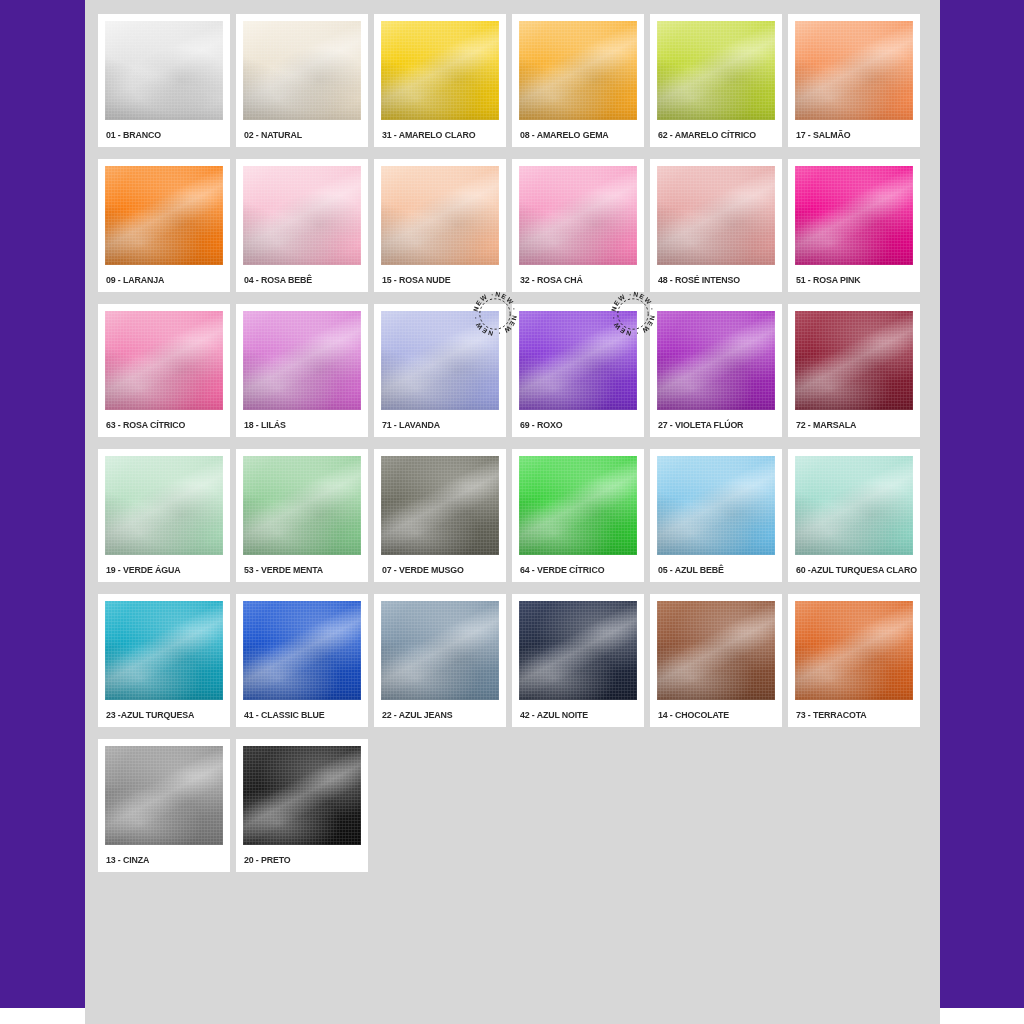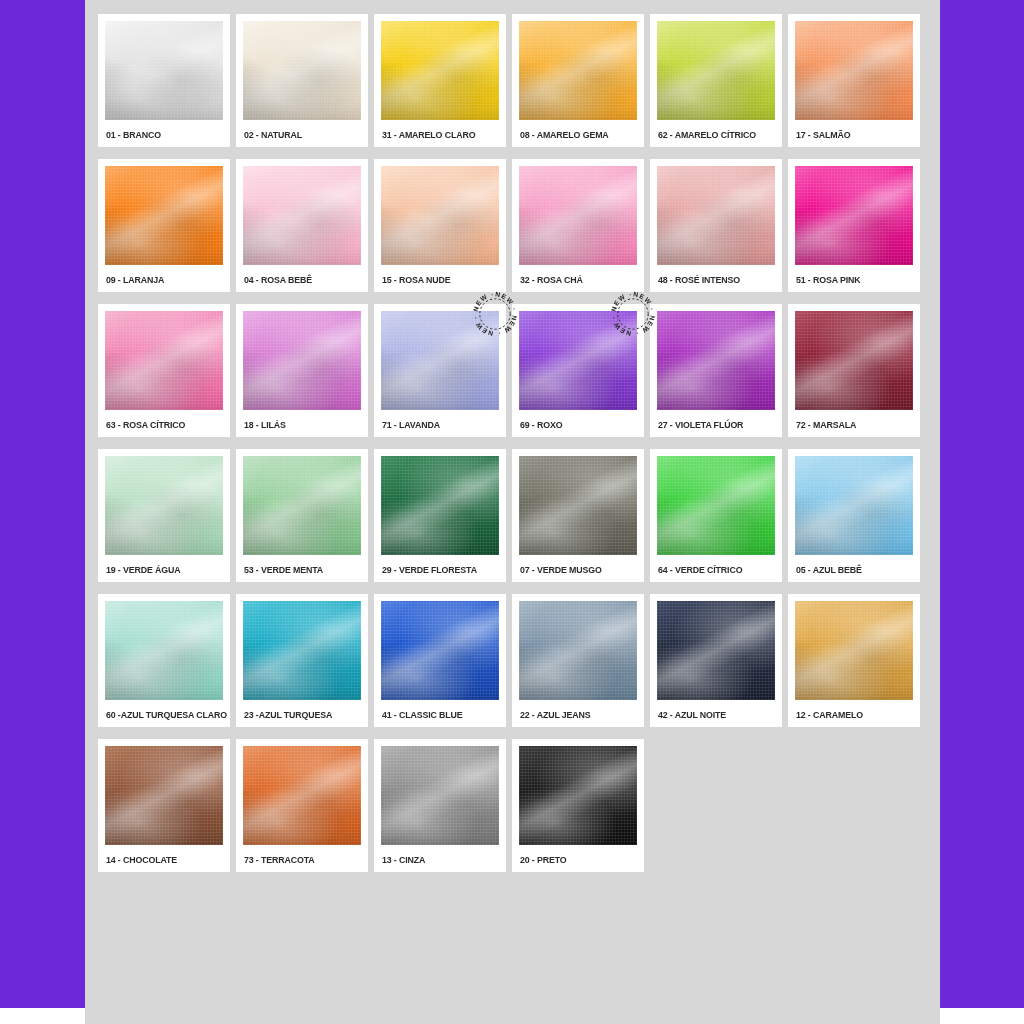--- a/index.html
+++ b/index.html
@@ -10,21 +10,21 @@
     height: 1024px;
     background: #ffffff;
     font-family: "Liberation Sans", "DejaVu Sans", sans-serif;
     overflow: hidden;
   }
 
   #catalog-root {
     position: relative;
     width: 1024px;
     height: 1008px;
-    background: #6d28d9;
+    background: #4c1d95;
   }
 
   
   #swatch-panel {
     position: absolute;
     left: 85px;
     top: 0px;
     width: 855px;
     height: 1024px;
     background: #d7d7d7;
@@ -316,29 +316,20 @@
         <div class="swatch-card">
           <div class="swatch-img" style="background: linear-gradient(158deg, rgb(191, 226, 195) 0%, rgb(149, 207, 155) 34%, rgb(149, 207, 155) 62%, rgb(114, 185, 124) 100%);">
             <div class="fold-a"></div>
             <div class="fold-b"></div>
             <div class="fold-c"></div>
             <div class="weave"></div>
           </div>
           <div class="swatch-label">53 - VERDE MENTA</div>
         </div>
         <div class="swatch-card">
-          <div class="swatch-img" style="background: linear-gradient(158deg, rgb(60, 141, 94) 0%, rgb(28, 107, 63) 34%, rgb(28, 107, 63) 62%, rgb(14, 78, 44) 100%);">
-            <div class="fold-a"></div>
-            <div class="fold-b"></div>
-            <div class="fold-c"></div>
-            <div class="weave"></div>
-          </div>
-          <div class="swatch-label">29 - VERDE FLORESTA</div>
-        </div>
-        <div class="swatch-card">
           <div class="swatch-img" style="background: linear-gradient(158deg, rgb(147, 147, 138) 0%, rgb(111, 111, 99) 34%, rgb(111, 111, 99) 62%, rgb(86, 86, 76) 100%);">
             <div class="fold-a"></div>
             <div class="fold-b"></div>
             <div class="fold-c"></div>
             <div class="weave"></div>
           </div>
           <div class="swatch-label">07 - VERDE MUSGO</div>
         </div>
         <div class="swatch-card">
           <div class="swatch-img" style="background: linear-gradient(158deg, rgb(121, 228, 123) 0%, rgb(61, 209, 63) 34%, rgb(61, 209, 63) 62%, rgb(35, 181, 38) 100%);">
@@ -395,29 +386,20 @@
           <div class="swatch-label">22 - AZUL JEANS</div>
         </div>
         <div class="swatch-card">
           <div class="swatch-img" style="background: linear-gradient(158deg, rgb(61, 71, 99) 0%, rgb(35, 44, 66) 34%, rgb(35, 44, 66) 62%, rgb(20, 26, 43) 100%);">
             <div class="fold-a"></div>
             <div class="fold-b"></div>
             <div class="fold-c"></div>
             <div class="weave"></div>
           </div>
           <div class="swatch-label">42 - AZUL NOITE</div>
-        </div>
-        <div class="swatch-card">
-          <div class="swatch-img" style="background: linear-gradient(158deg, rgb(236, 196, 126) 0%, rgb(223, 166, 68) 34%, rgb(223, 166, 68) 62%, rgb(198, 140, 44) 100%);">
-            <div class="fold-a"></div>
-            <div class="fold-b"></div>
-            <div class="fold-c"></div>
-            <div class="weave"></div>
-          </div>
-          <div class="swatch-label">12 - CARAMELO</div>
         </div>
         <div class="swatch-card">
           <div class="swatch-img" style="background: linear-gradient(158deg, rgb(174, 118, 87) 0%, rgb(145, 86, 58) 34%, rgb(145, 86, 58) 62%, rgb(113, 64, 40) 100%);">
             <div class="fold-a"></div>
             <div class="fold-b"></div>
             <div class="fold-c"></div>
             <div class="weave"></div>
           </div>
           <div class="swatch-label">14 - CHOCOLATE</div>
         </div>

